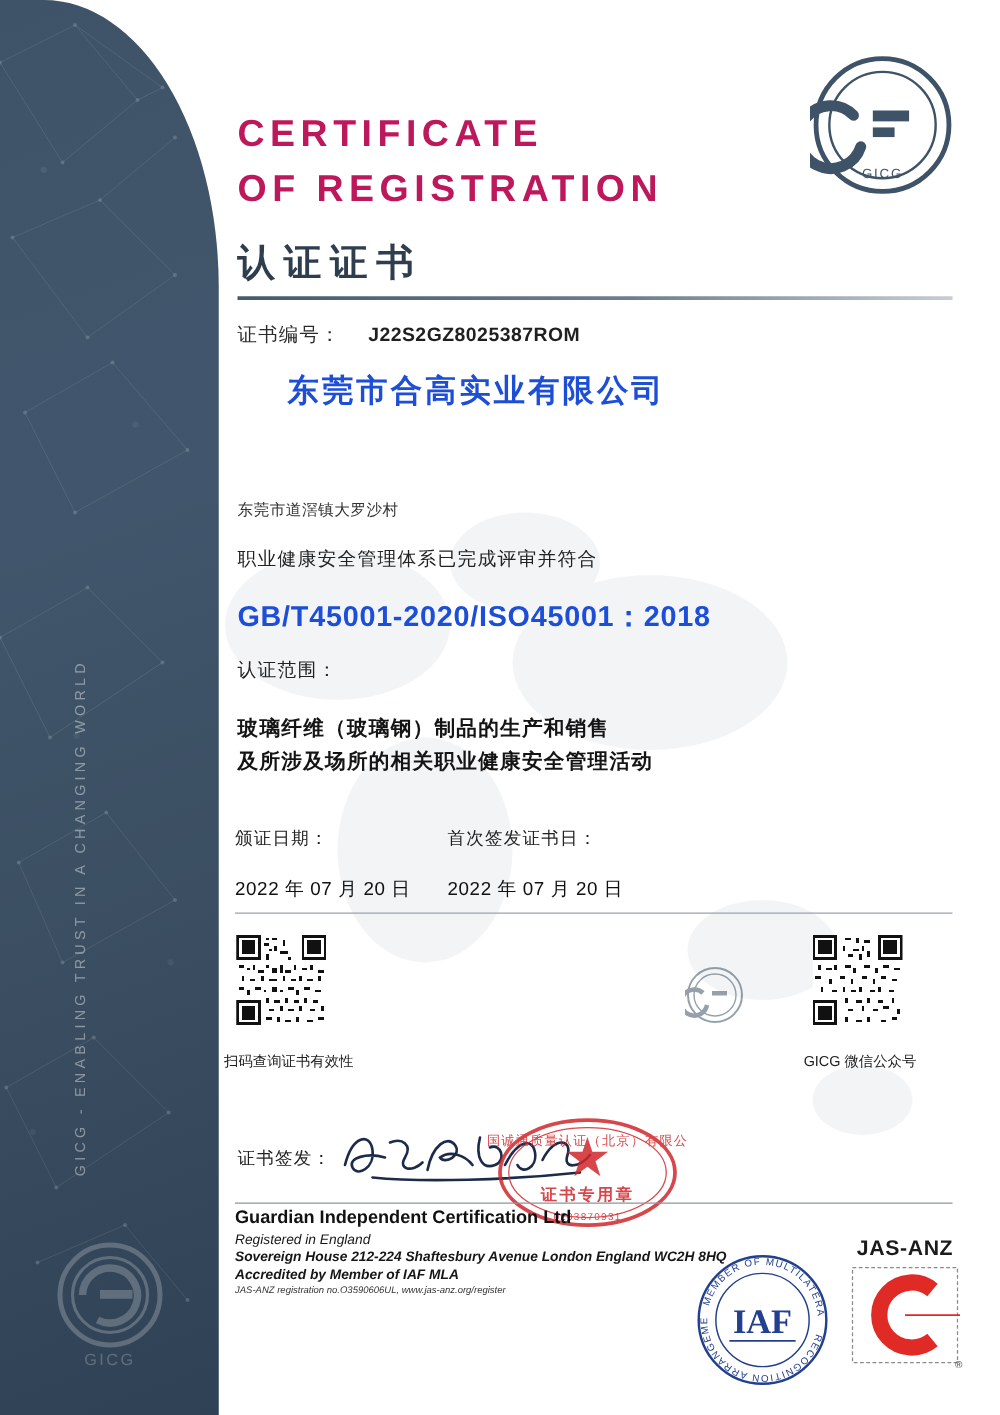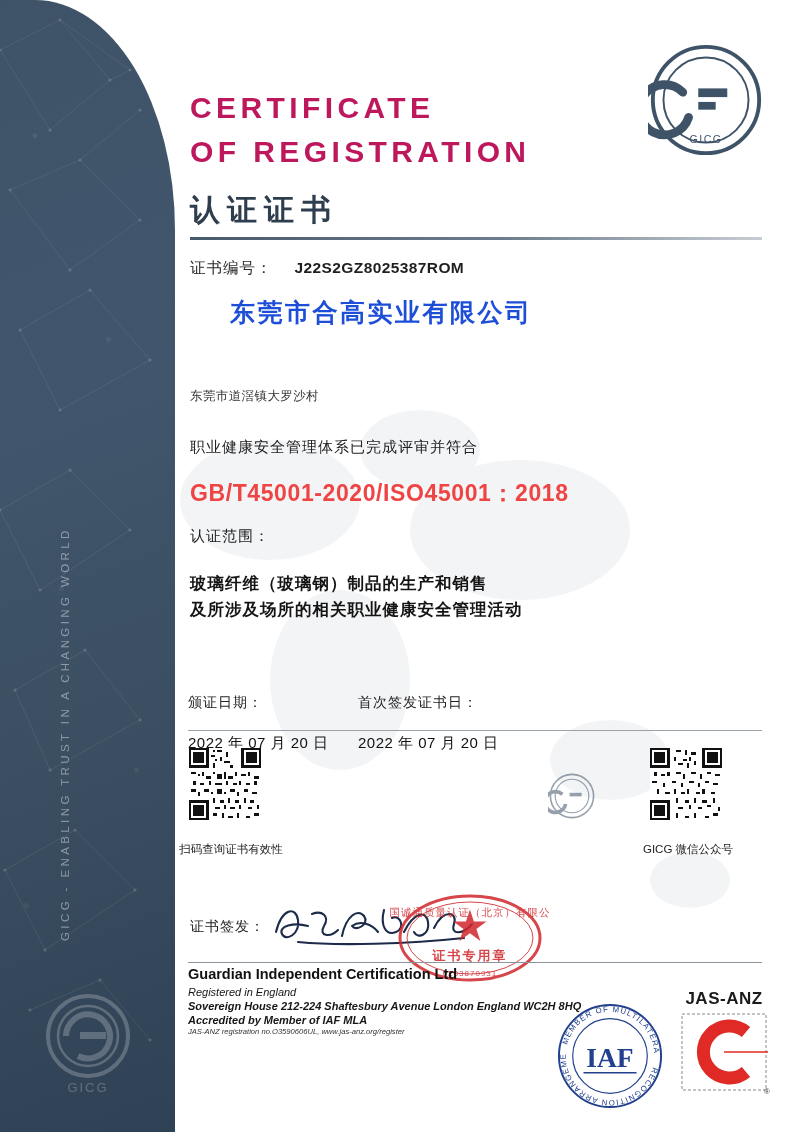--- a/index.html
+++ b/index.html
@@ -125,44 +125,44 @@
     color:#1d4ed8;
     margin-left:40px;
   }
   .small-line{
     position:absolute;left:190px;
     font-size:12.5px;
     color:#333;
     letter-spacing:.4px;
   }
   .line-credit{ top:362px; }
-  .line-addr{ top:388px; }
+  .line-addr{ top:400px; }
   .statement{
     position:absolute;left:190px;top:438px;
     font-size:15px;letter-spacing:1px;color:#222;
   }
   .standard{
     position:absolute;left:190px;top:478px;
-    font-size:23px;font-weight:bold;letter-spacing:.6px;color:#ef4444;
+    font-size:23px;font-weight:bold;letter-spacing:.6px;color:#1d4ed8;
   }
   .scope-label{
     position:absolute;left:190px;top:527px;
     font-size:15px;letter-spacing:1px;color:#222;
   }
   .scope-body{
     position:absolute;left:190px;top:570px;
     font-size:16.5px;font-weight:bold;line-height:1.6;letter-spacing:1px;color:#141414;
   }
   
   .dates{
     position:absolute; left:188px; top:662px; width:510px;
     display:flex;
   }
   .date-col{ width:170px; }
-  .date-col .dl{ font-size:14px;color:#222;letter-spacing:1px;margin-top:32px; }
+  .date-col .dl{ font-size:14px;color:#222;letter-spacing:1px; }
   .date-col .dv{ margin-top:22px; font-size:15px;color:#111;letter-spacing:.5px; }
   .dates-rule{
     position:absolute;left:188px;top:730px;width:574px;height:1px;background:#9aa3ab;
   }
   
   .qr-left{ position:absolute; left:189px; top:748px; width:72px; height:72px; }
   .qr-right{ position:absolute; left:650px; top:748px; width:72px; height:72px; }
   .qr-left-cap{
     position:absolute;left:176px;top:842px;width:110px;text-align:center;
     font-size:11.5px;color:#222;

